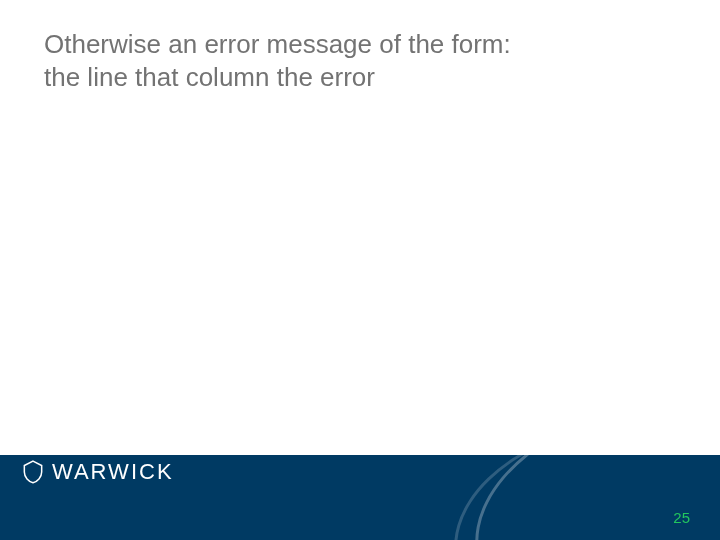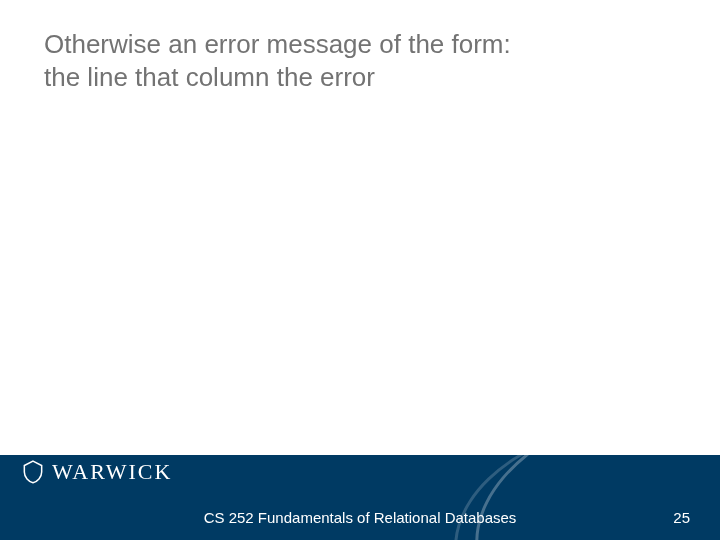--- a/index.html
+++ b/index.html
@@ -59,55 +59,54 @@
   }
   .footer .logo {
     position: absolute;
     left: 20px;
     top: 4px;
     display: flex;
     align-items: center;
     gap: 6px;
   }
   .footer .logo-text {
-    font-family: Liberation Serif, serif;
+    font-family: Liberation Sans, sans-serif;
     font-size: 22px;
     letter-spacing: 2px;
     color: #ffffff;
     text-align: right;
   }
   .footer .course {
     position: absolute;
     left: 0;
     right: 0;
     bottom: 14px;
     text-align: center;
     font-size: 15px;
     color: #ffffff;
   }
   .footer .pagenum {
     position: absolute;
     right: 30px;
     bottom: 14px;
     font-size: 15px;
-    color: #ffffff;
+    color: #22c55e;
   }
 </style>
 </head>
 <body>
 
 <div class="content">
   <div class="plain">Otherwise an error message of the form:</div>
   <div class="plain">the line that column the error</div>
 </div>
 
 <div class="footer">
   <div class="swoosh"></div>
   <div class="swoosh2"></div>
   <div class="logo">
     <svg width="26" height="26" viewBox="0 0 24 24">
       <path d="M12 2 L20 6 V12 C20 17 16 21 12 22 C8 21 4 17 4 12 V6 Z" fill="none" stroke="#ffffff" stroke-width="1.4"></path>
     </svg>
     <span class="logo-text">WARWICK</span>
   </div>
-  <div class="course">CS 252 Fundamentals of Relational Databases</div>
   <div class="pagenum">25</div>
 </div>
 
 </body></html>

